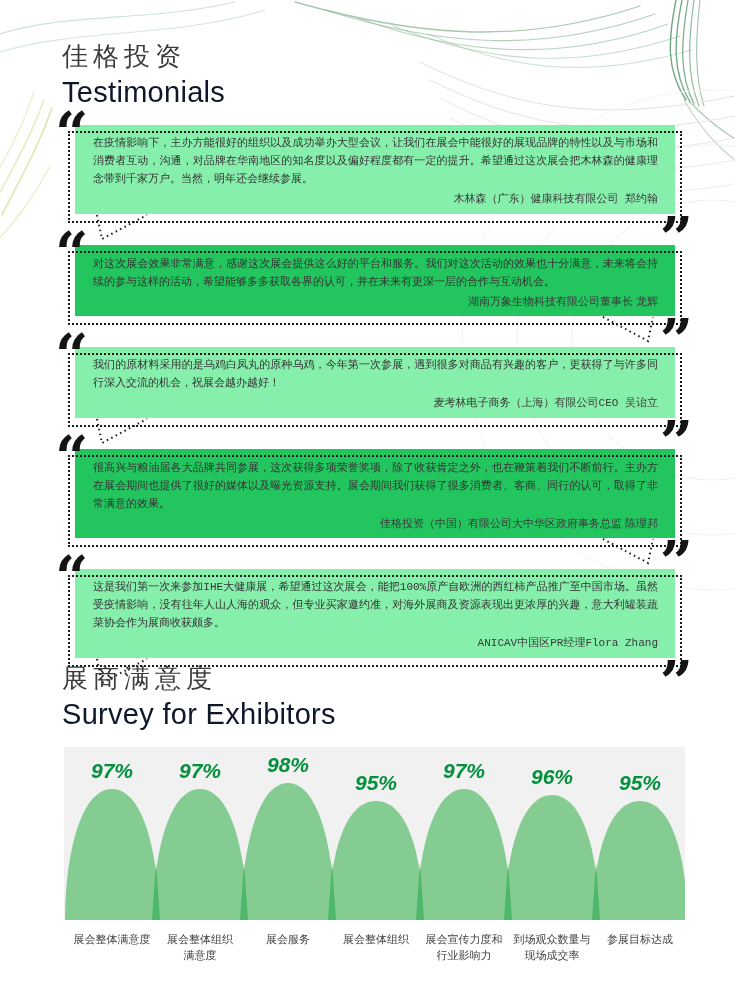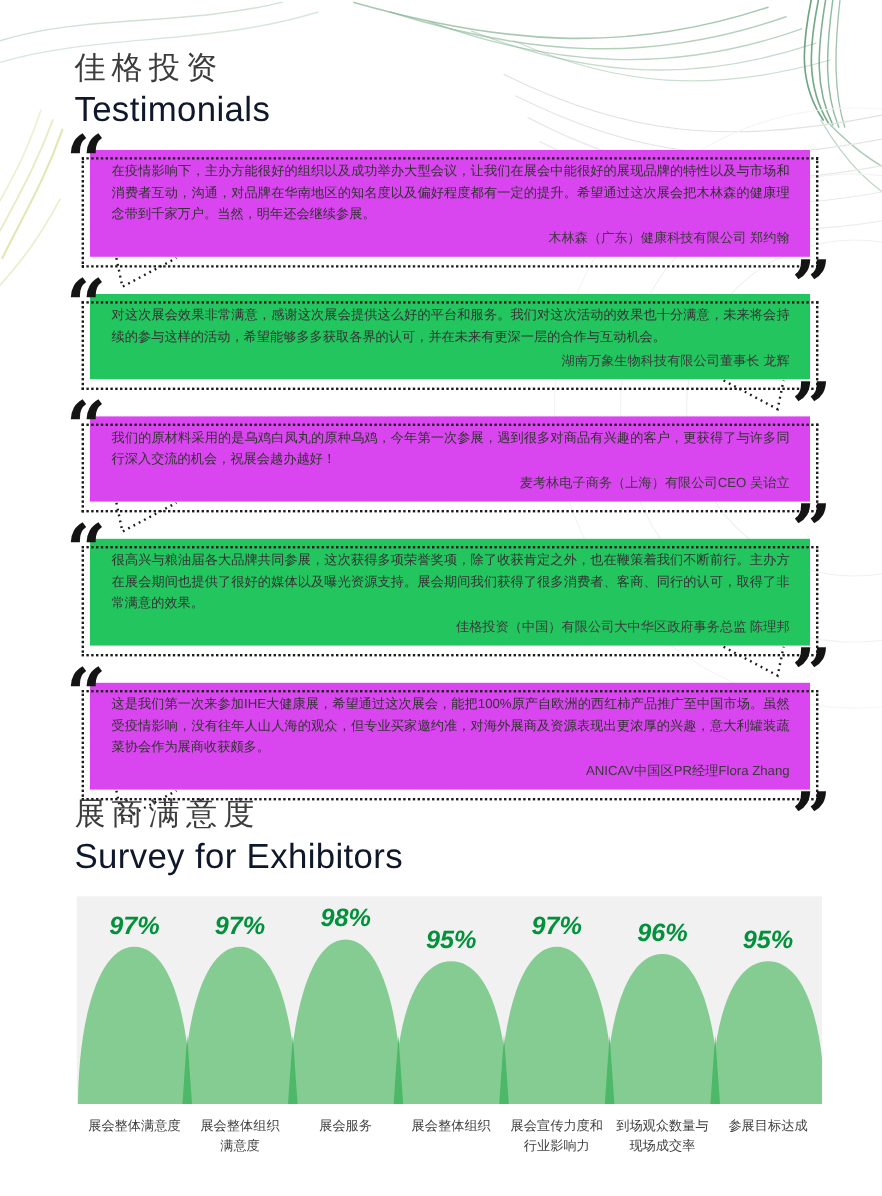--- a/index.html
+++ b/index.html
@@ -12,21 +12,21 @@
   
   .sec-title{position:absolute;left:62px;z-index:5;}
   .sec-title .zh{font-size:26px;letter-spacing:5px;color:#3c3c3c;line-height:1.25;}
   .sec-title .en{font-size:29px;letter-spacing:.3px;color:#0f172a;line-height:1.1;margin-top:4px;}
   #t-title{top:40px;}
   #s-title{top:662px;}
   
   #quotes{position:absolute;left:75px;top:125px;width:600px;z-index:4;}
   .quote{position:relative;width:600px;margin-bottom:31px;}
   .quote .fill{position:relative;z-index:2;padding:9px 17px 7px 18px;}
-  .quote.green .fill{background:#d946ef;}
+  .quote.green .fill{background:#86efac;font-family:Liberation Mono, monospace;}
   .quote.blue  .fill{background:#22c55e;}
   .quote .dots{position:absolute;left:-7px;top:6px;right:-7px;bottom:-9px;
     border:2px dotted #1a1a1a;z-index:3;pointer-events:none;}
   .q-text{margin:0;font-size:11px;line-height:18px;text-align:justify;color:#333;}
   .q-attr{margin:3px 0 0 0;font-size:11px;line-height:16px;text-align:right;color:#3a3a3a;}
   .q-open,.q-close{position:absolute;font-family:"DejaVu Serif",serif;font-weight:700;
     color:#141414;z-index:4;line-height:.6;font-size:58px;pointer-events:none;}
   .q-open{left:-20px;top:-8px;}
   .q-close{right:-18px;bottom:-42px;}
   .tail{position:absolute;bottom:-28px;z-index:1;}

